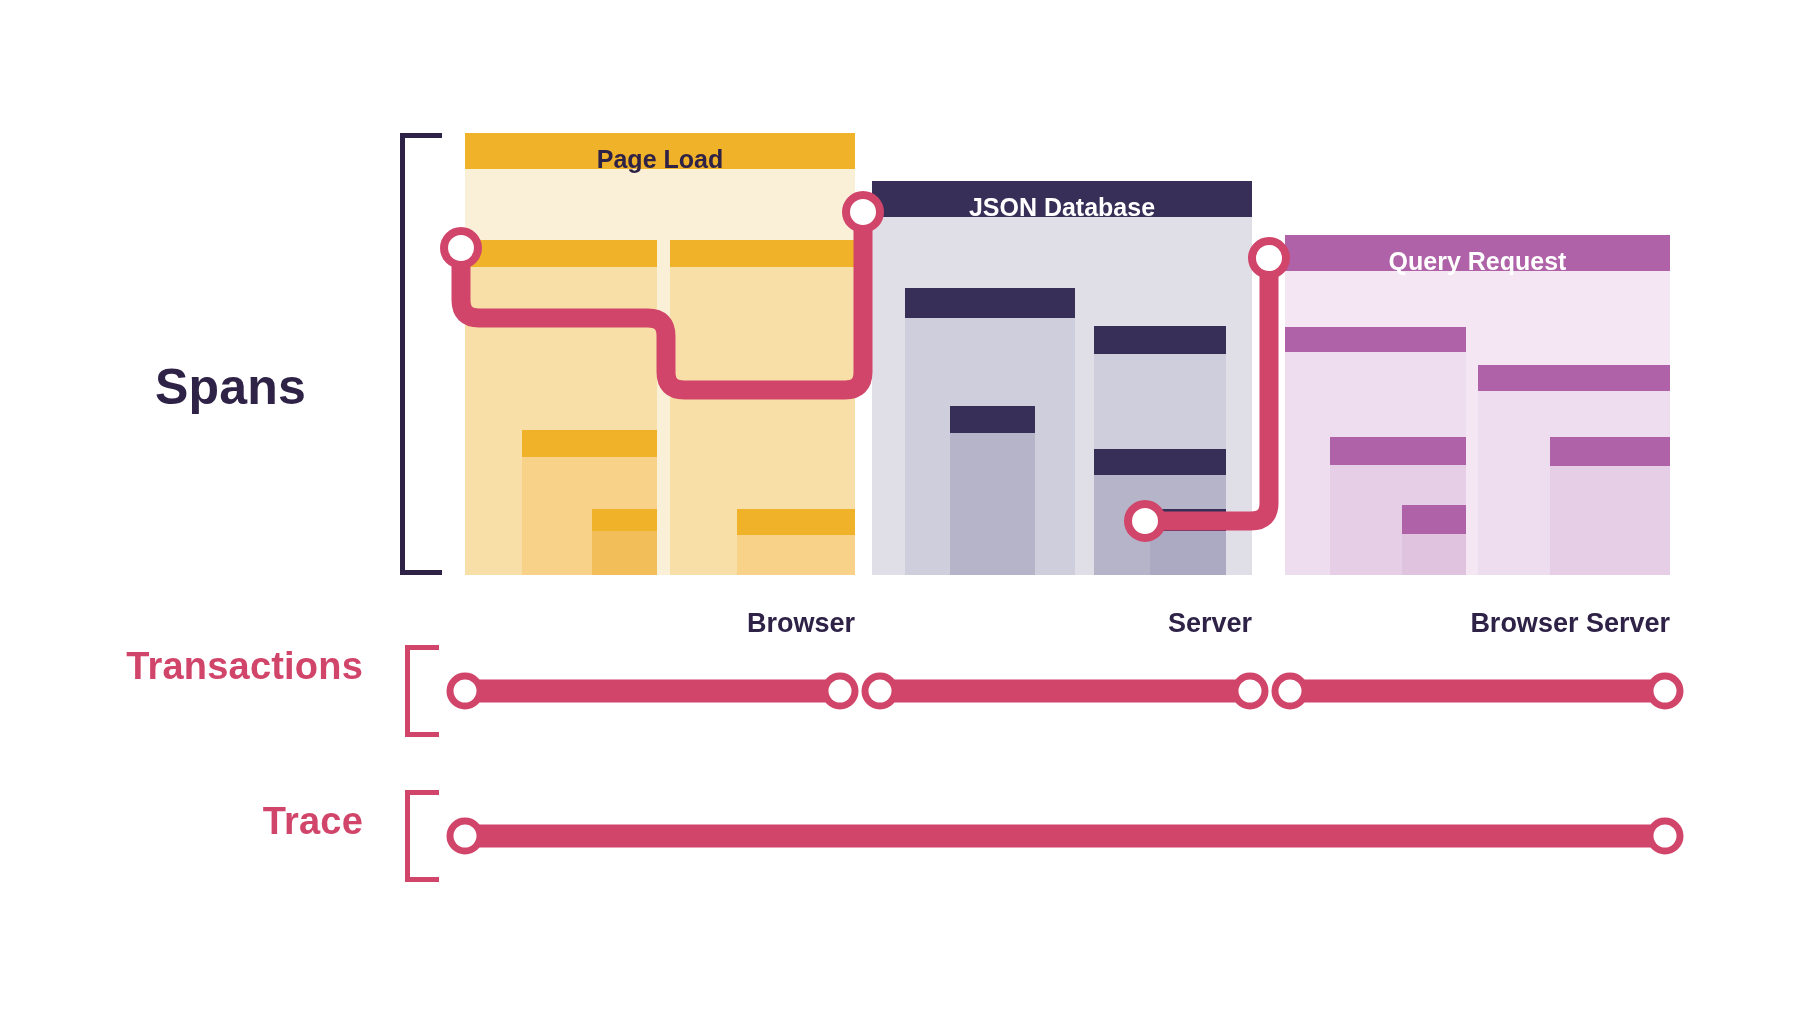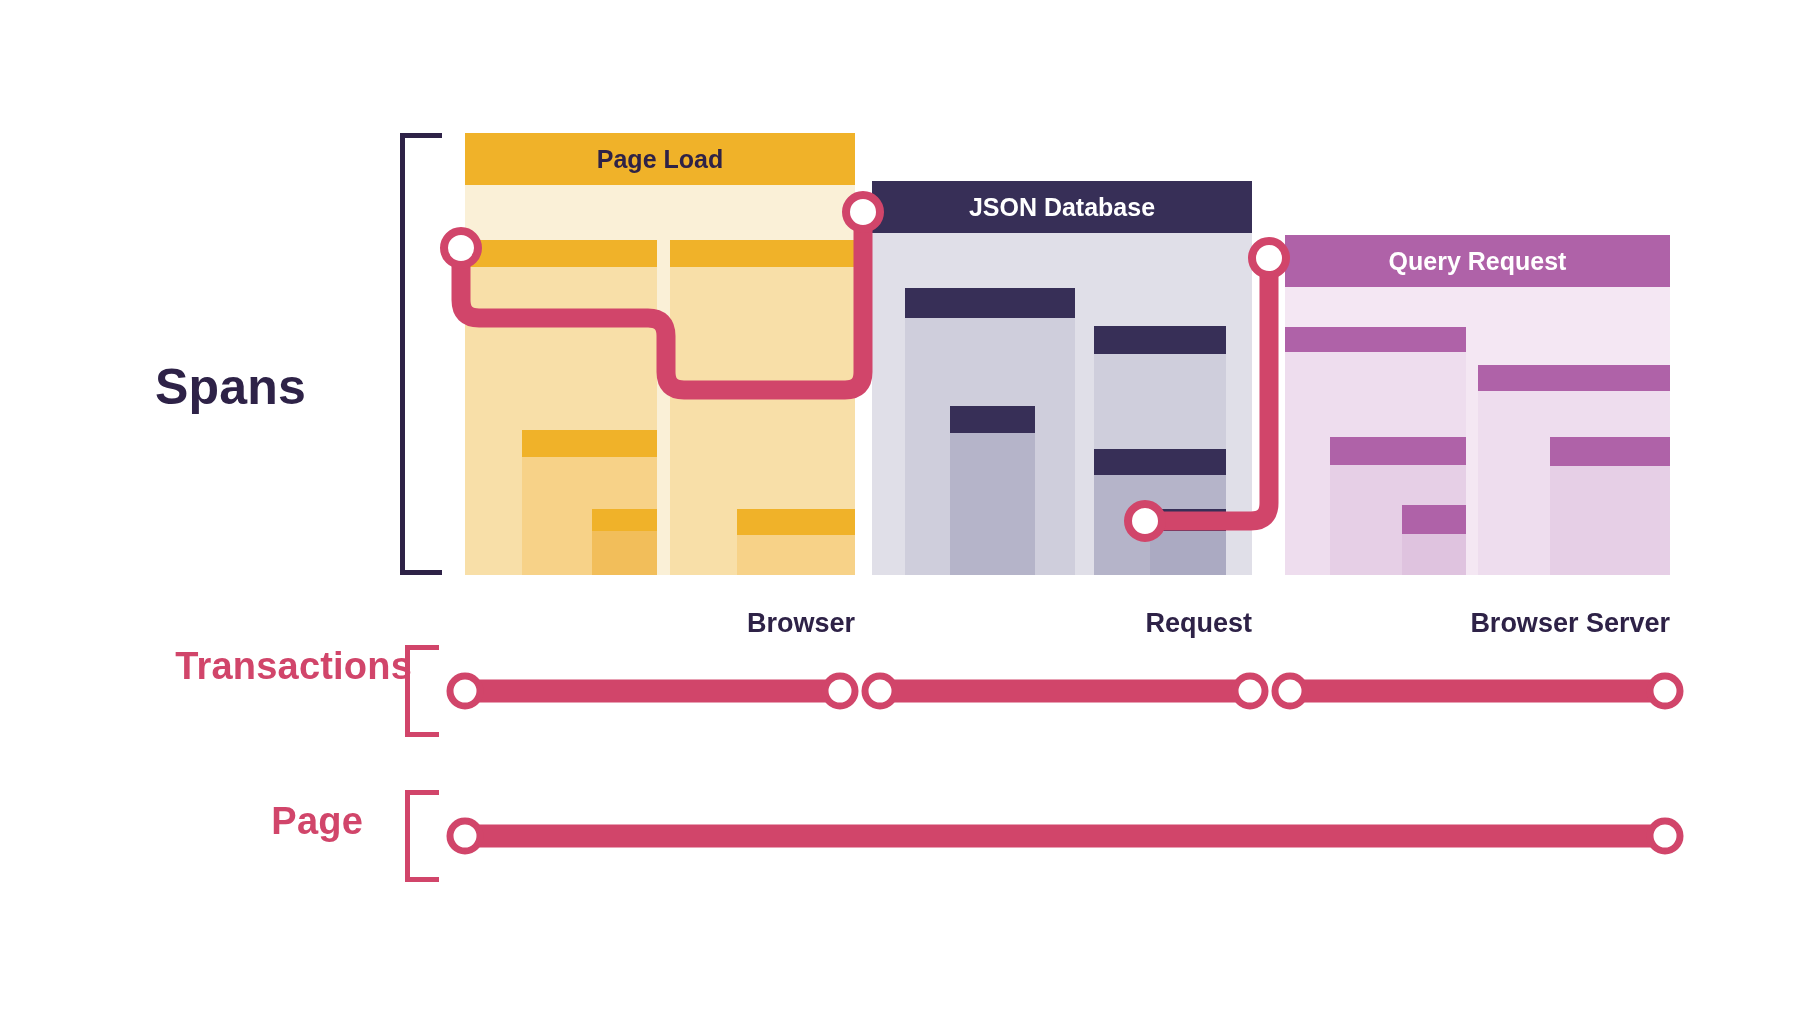--- a/index.html
+++ b/index.html
@@ -29,21 +29,21 @@
     text-align: right;
     letter-spacing: 0.2px;
   }
   #label-spans {
     right: 1494px;
     top: 358px;
     font-size: 50px;
     color: #2E2247;
   }
   #label-transactions {
-    right: 1388px;
+    right: 1437px;
     top: 645px;
     font-size: 38px;
     color: #D1456A;
   }
   #label-trace {
     right: 1437px;
     top: 800px;
     font-size: 38px;
     color: #D1456A;
   }
@@ -90,21 +90,21 @@
     border-color: #D1456A;
   }
 
   
   .span-col { position: absolute; }
   .span-title {
     position: absolute;
     left: 0;
     top: 0;
     width: 100%;
-    height: 52px;
+    height: 36px;
     line-height: 52px;
     text-align: center;
     font-size: 25px;
     font-weight: bold;
     box-sizing: border-box;
   }
   .span-body {
     position: absolute;
     left: 0;
     width: 100%;
@@ -120,21 +120,21 @@
 </style>
 </head>
 <body>
 
 <div id="stage">
 
   <div class="row-label" id="label-spans">Spans</div>
 
   <div class="row-label" id="label-transactions">Transactions</div>
 
-  <div class="row-label" id="label-trace">Page</div>
+  <div class="row-label" id="label-trace">Trace</div>
 
   <div class="bracket" id="bracket-spans"></div>
   <div class="bracket" id="bracket-transactions"></div>
   <div class="bracket" id="bracket-trace"></div>
 
   <div class="span-col" id="col-browser" style="left:465px; top:133px; width:390px; height:442px;">
 
     <div class="span-body" style="top:0; height:442px; background:#FAF0D7;"></div>
 
     <div class="span-title" id="title-browser" style="background:#F0B229; color:#2E2247;">Page Load</div>
@@ -176,21 +176,21 @@
       <div class="bar-head" style="height:28px; background:#372F57;"></div>
     </div>
     <div class="bar" style="left:222px; top:268px; width:132px; height:126px; background:#B5B4C9;">
       <div class="bar-head" style="height:26px; background:#372F57;"></div>
     </div>
     <div class="bar" style="left:278px; top:328px; width:76px; height:66px; background:#ABAAC2;">
       <div class="bar-head" style="height:22px; background:#372F57;"></div>
     </div>
   </div>
 
-  <div class="section-caption" id="caption-backend" style="left:872px; top:608px; width:380px;">Request</div>
+  <div class="section-caption" id="caption-backend" style="left:872px; top:608px; width:380px;">Server</div>
 
   <div class="span-col" id="col-database" style="left:1285px; top:235px; width:385px; height:340px;">
 
     <div class="span-body" style="top:0; height:340px; background:#F4E7F3;"></div>
 
     <div class="span-title" id="title-database" style="background:#AF62A8; color:#ffffff;">Query Request</div>
 
     <div class="bar" style="left:0px; top:92px; width:181px; height:248px; background:#EEDDEE;">
       <div class="bar-head" style="height:25px; background:#AF62A8;"></div>
     </div>

